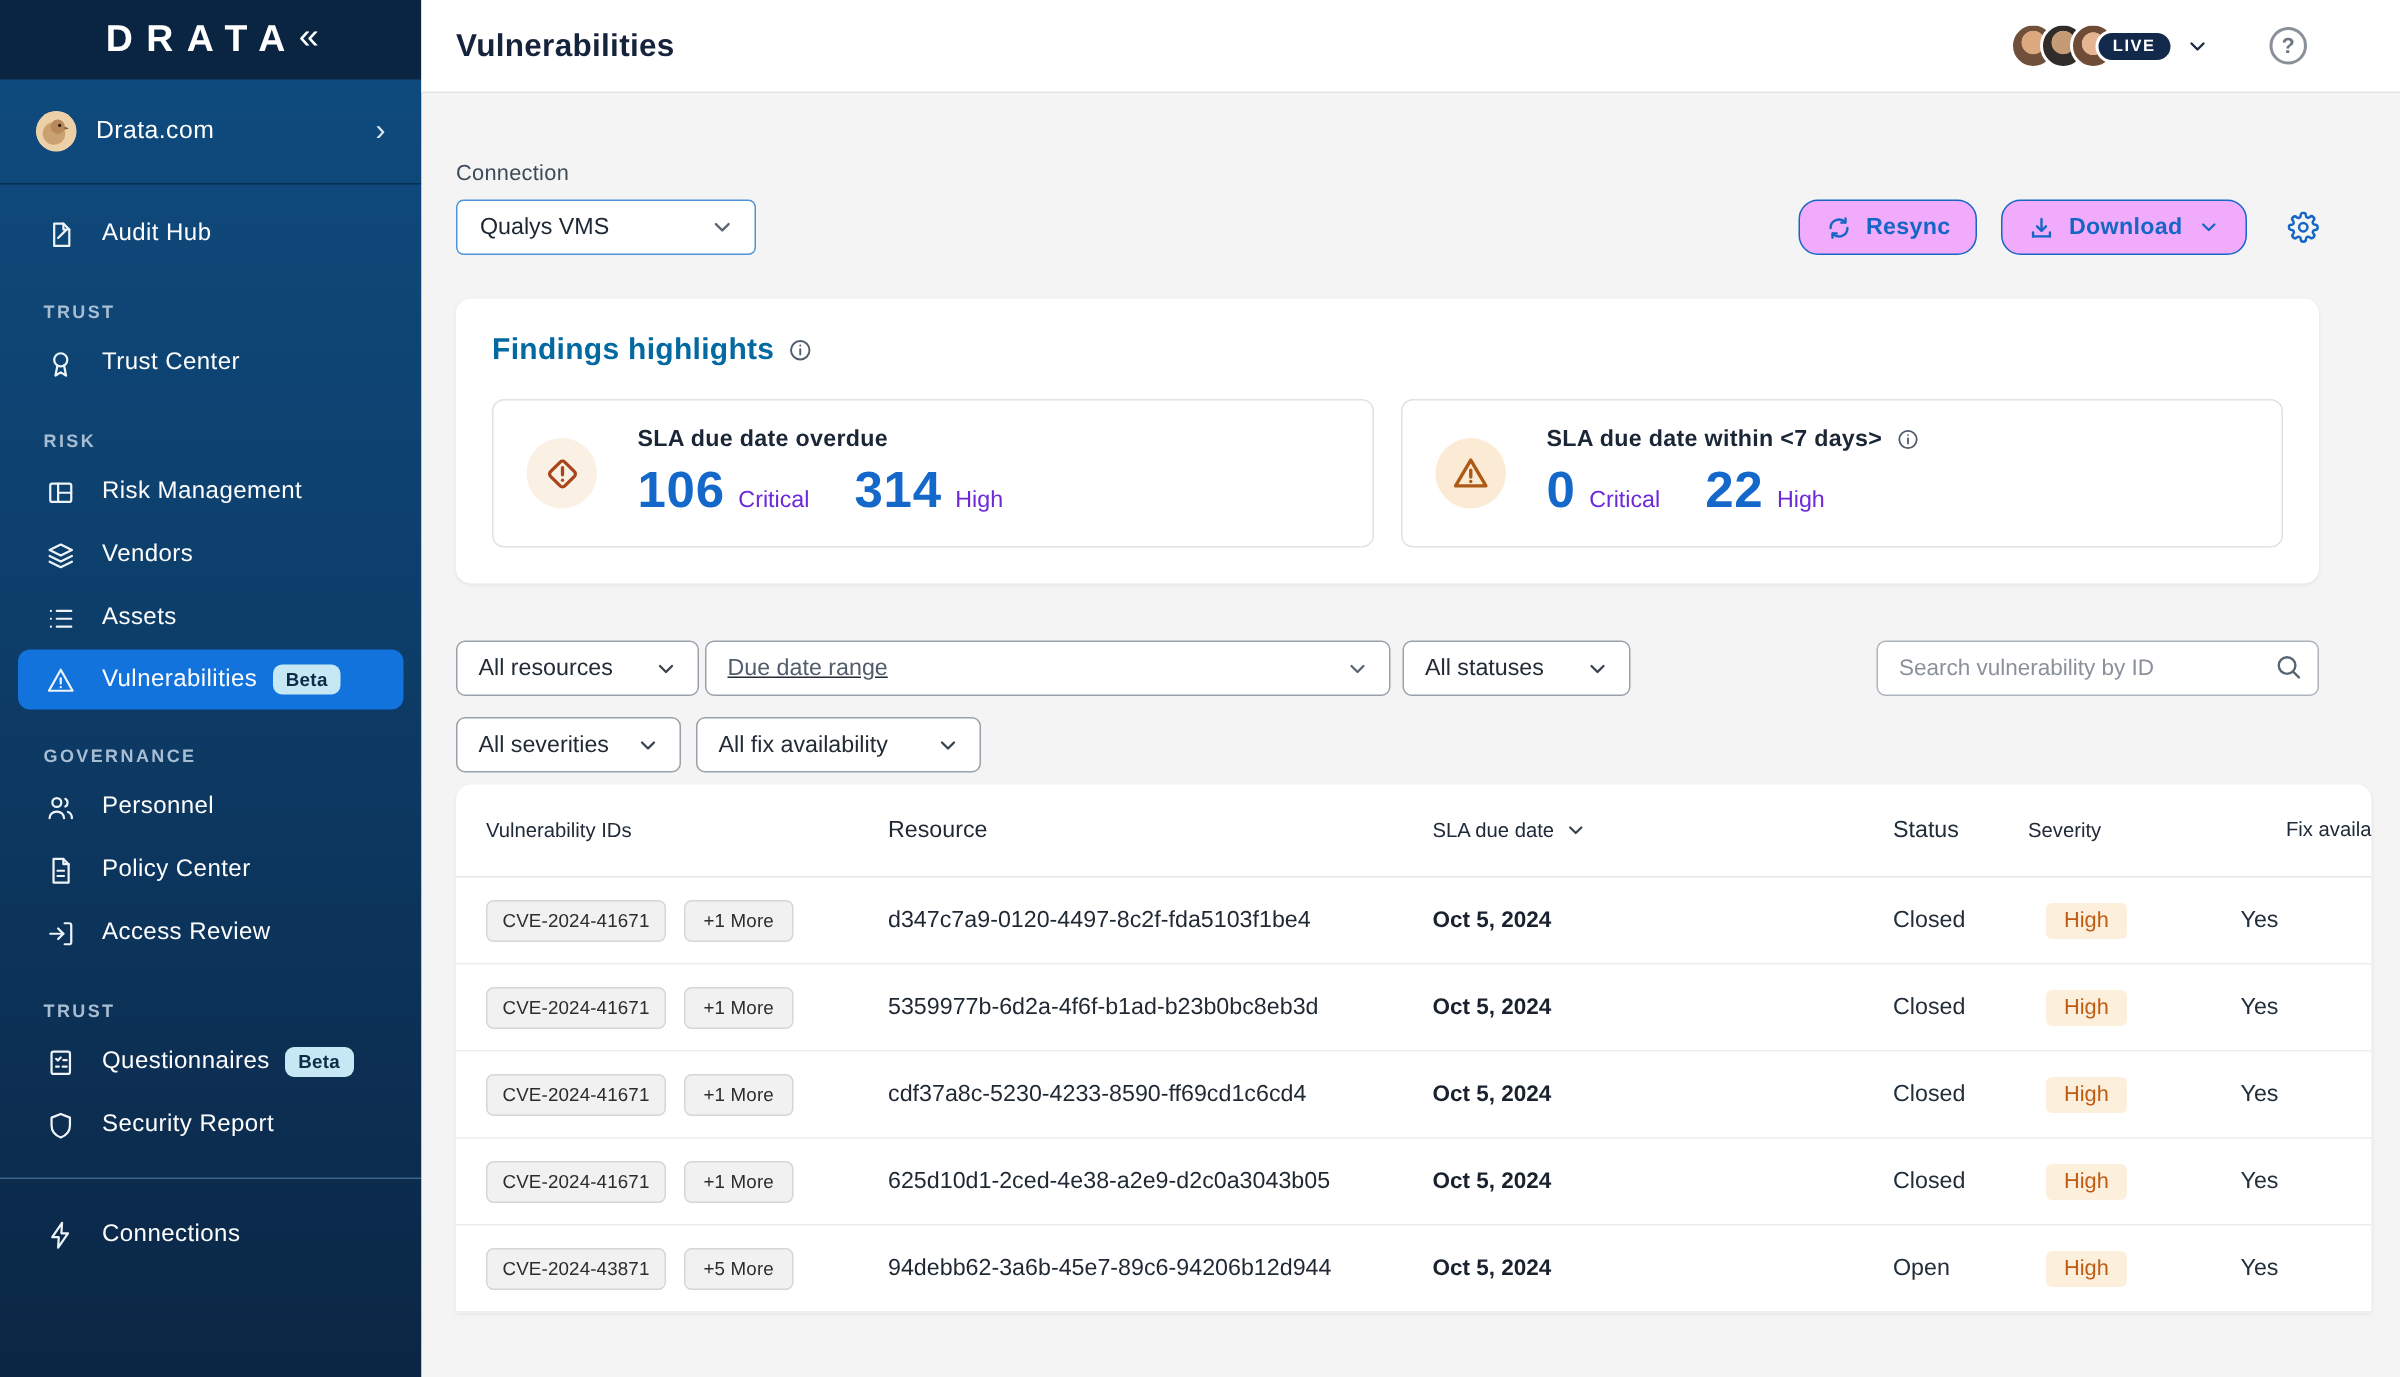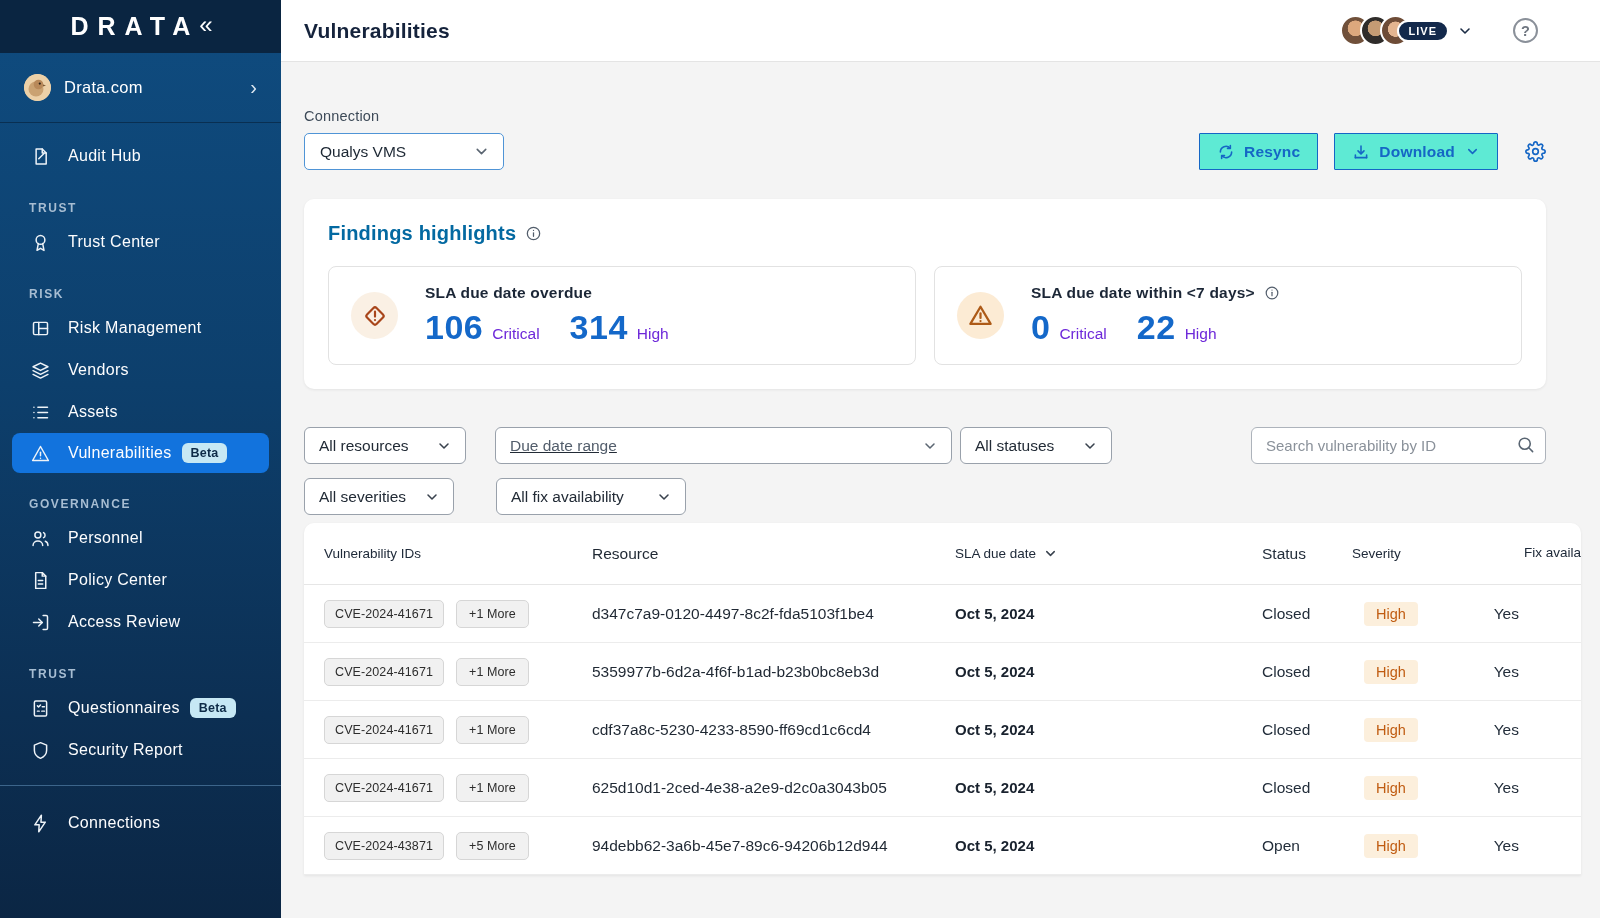--- a/index.html
+++ b/index.html
@@ -56,21 +56,21 @@
 
   .content { flex:1; padding:0 0 0 23px; overflow:hidden; }
 
   .toolbar-row { width:1242px; margin-top:46px; position:relative; }
   .conn-label { font-size:14.5px; color:#3d4a58; letter-spacing:.2px; }
   .conn-select { margin-top:9px; width:200px; height:37px; background:#fff;
     border:1px solid #4f94d6; border-radius:5px; display:flex; align-items:center;
     justify-content:space-between; padding:0 13px 0 15px; font-size:15.5px; color:#1c2733;
     cursor:pointer; }
   .actions { position:absolute; right:0; bottom:0; display:flex; align-items:center; }
-  .btn { height:37px; background:#5eead4; border:1px solid #1566c5; border-radius:1px;
+  .btn { height:37px; background:#f0abfc; border:1px solid #1566c5; border-radius:13px;
     color:#1566c5; font-size:15.5px; font-weight:700; letter-spacing:.2px; display:flex;
     align-items:center; padding:0 17px; cursor:pointer; }
   .btn svg { margin-right:9px; }
   .btn .dd { margin:0 0 0 10px; }
   .btn + .btn { margin-left:16px; }
   .gear { margin-left:27px; color:#1566c5; display:flex; cursor:pointer; }
 
   .findings { width:1242px; background:#fff; border-radius:10px; margin-top:29px;
     padding:23px 24px 24px 24px; box-shadow:0 1px 3px rgba(0,0,0,.07); }
   .findings-head { display:flex; align-items:center; }
@@ -87,26 +87,26 @@
   .stat-title-row { display:flex; align-items:center; }
   .stat-title { font-size:15.5px; font-weight:700; color:#1b2636; letter-spacing:.2px;}
   .stat-nums { margin-top:6px; display:flex; align-items:baseline; }
   .stat-val { font-size:34px; font-weight:700; color:#1468c9; letter-spacing:.5px;}
   .stat-lab { font-size:15.5px; color:#6d28d9; margin-left:9px; }
   .stat-pair + .stat-pair { margin-left:30px; }
   .stat-pair { display:flex; align-items:baseline; }
 
   .filters { width:1242px; margin-top:38px; }
   .filters .row1 { display:flex; align-items:center; }
-  .filters .row2 { display:flex; align-items:center; margin-top:14px;gap:32px; }
+  .filters .row2 { display:flex; align-items:center; margin-top:14px; }
   .fselect { height:37px; background:#fff; border:1px solid #99a1ab; border-radius:6px;
     display:flex; align-items:center; justify-content:space-between; padding:0 13px 0 14px;
     font-size:15.5px; color:#222b36; cursor:pointer; }
   .fselect .ph { color:#525d6b; }
-  .f-resources { width:162px; margin-right:29px;align-items:center; }
+  .f-resources { width:162px; margin-right:4px;align-items:center; }
   .f-duedate { width:457px; margin-right:8px;text-decoration:underline; }
   .f-statuses { width:152px; }
   .f-sever { width:150px; margin-right:10px; }
   .f-fix { width:190px; }
   .search-wrap { margin-left:auto; position:relative; }
   .search { width:295px; height:37px; border:1px solid #adb3bb; border-radius:6px;
     background:#fff; padding:0 38px 0 14px; font-size:15px; color:#0c4a6e;
     font-family:"Liberation Sans", sans-serif; }
   .search::placeholder { color:#8a919a; }
   .search-ic { position:absolute; right:11px; top:8px; color:#596572; }

